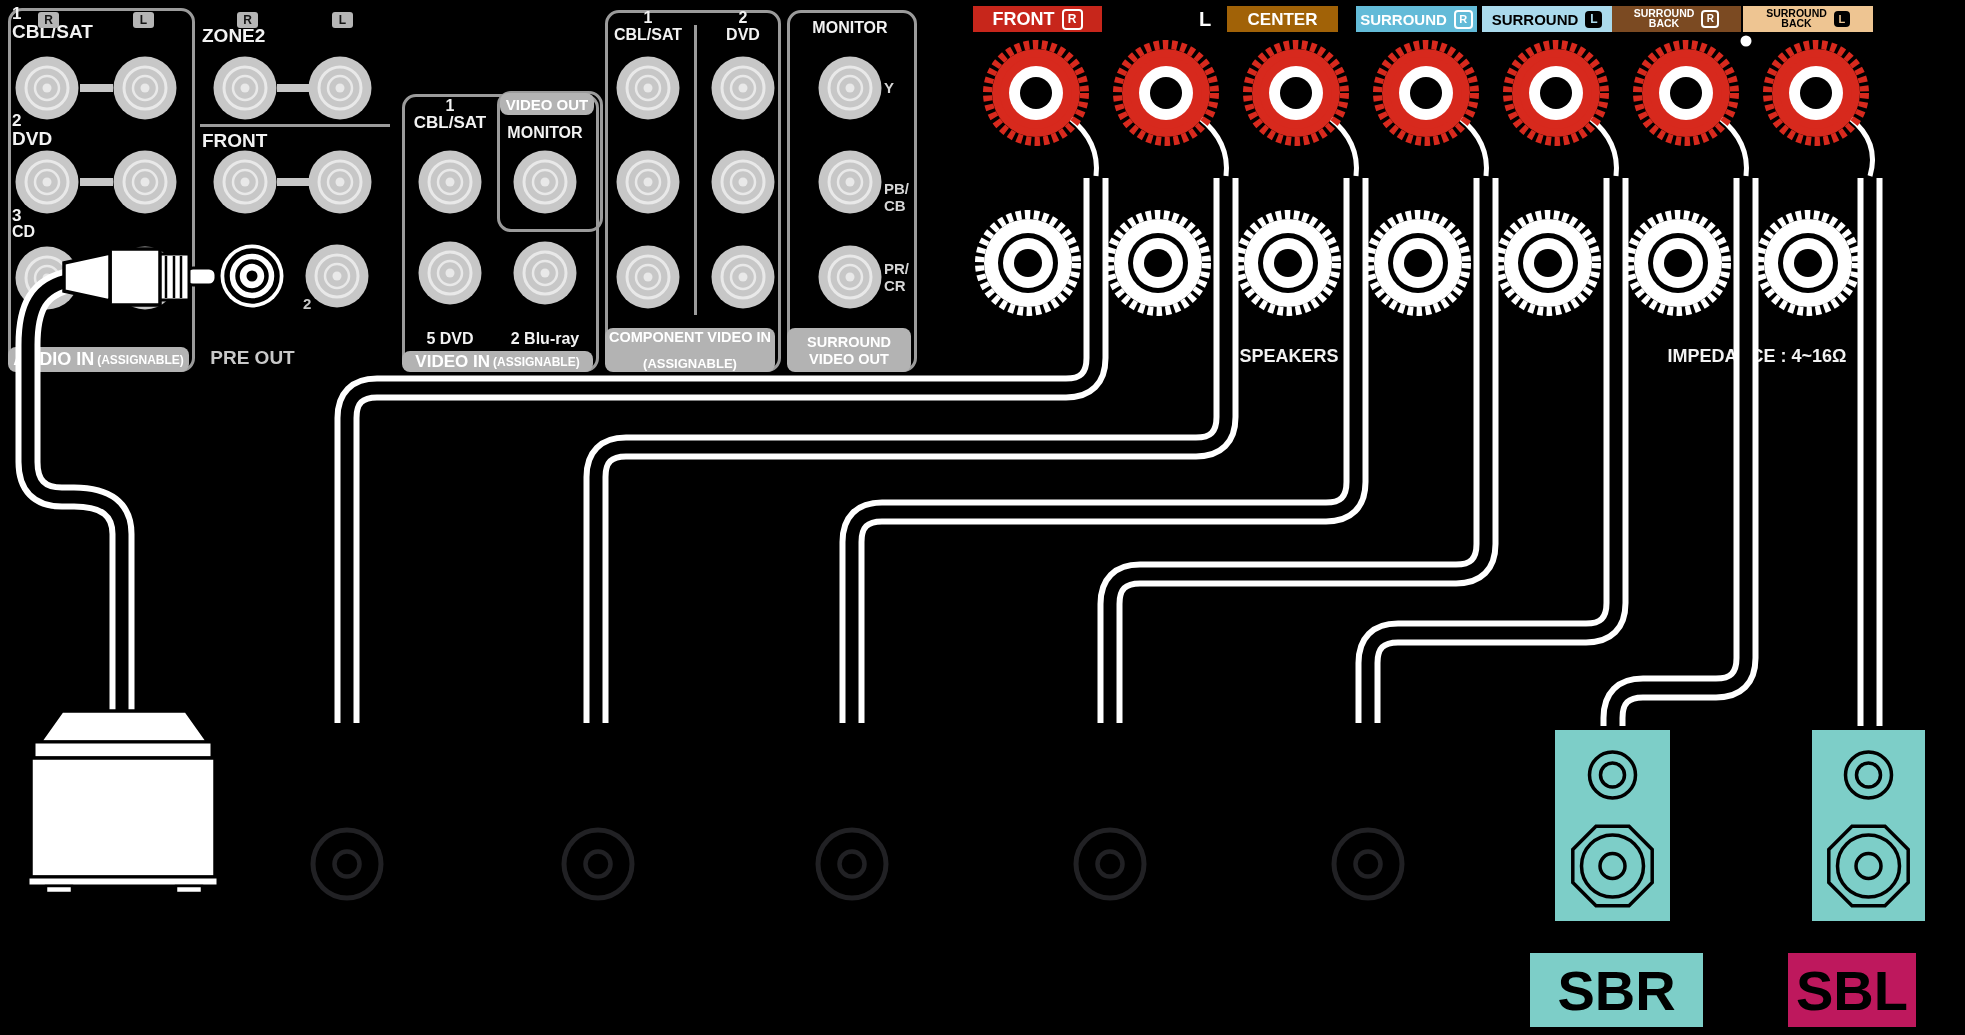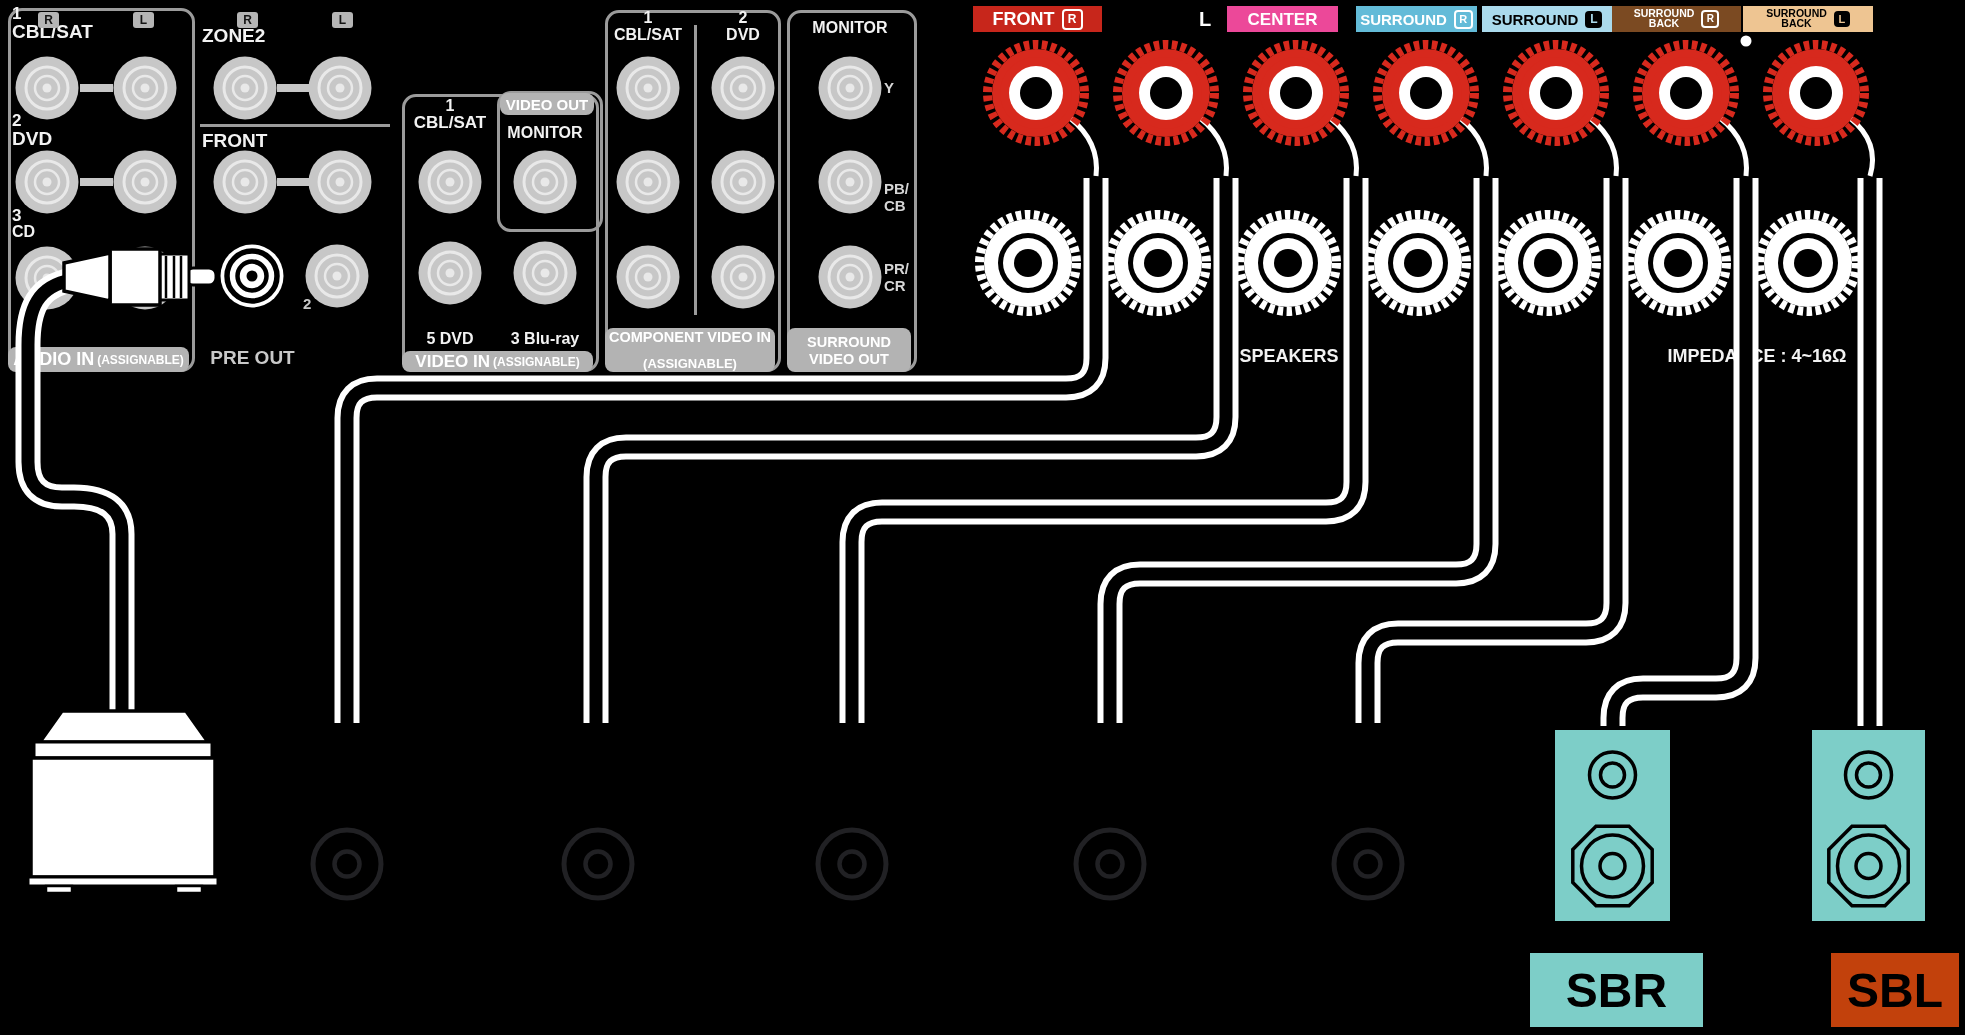--- a/index.html
+++ b/index.html
@@ -12,21 +12,21 @@
              display:flex;align-items:center;justify-content:center;gap:3px;text-align:center;}
   .badge{position:absolute;width:21px;height:16px;background:#B5B5B5;border-radius:3px;
          color:#141414;font-size:12px;display:flex;align-items:center;justify-content:center;}
   .hdr{position:absolute;top:6px;height:26px;display:flex;align-items:center;justify-content:center;
        gap:7px;line-height:1;}
   .hdr2{line-height:0.95;text-align:center;}
   .hbadge{display:flex;align-items:center;justify-content:center;border-radius:4px;}
   .divider{position:absolute;background:#9B9B9B;}
   svg{position:absolute;left:0;top:0;}
   .spklabel{position:absolute;display:flex;align-items:center;justify-content:center;
-            color:#000;font-size:48px;}
+            color:#000;font-size:56px;}
 </style>
 </head>
 <body>
 
 <div class="stage">
 
   <div class="panel" style="left:8px;top:8px;width:181px;height:358px;"></div>
   <div class="panel" style="left:402px;top:94px;width:191px;height:272px;"></div>
   <div class="panel" style="left:497px;top:91px;width:100px;height:135px;"></div>
   <div class="panel" style="left:605px;top:10px;width:170px;height:356px;"></div>
@@ -54,21 +54,21 @@
   <div class="t" style="left:303px;top:296px;font-size:15px;color:#C9C9C9;">2</div>
   <div class="t tc" style="left:180px;top:348px;width:145px;font-size:19px;color:#C9C9C9;">PRE OUT</div>
 
   <div class="t tc" style="left:410px;top:98px;width:80px;font-size:16px;">1</div>
   <div class="t tc" style="left:405px;top:114px;width:90px;font-size:17px;">CBL/SAT</div>
   <div class="footerbox" style="left:500px;top:93px;width:94px;height:22px;">
     <span style="font-size:15px;">VIDEO OUT</span>
   </div>
   <div class="t tc" style="left:500px;top:125px;width:90px;font-size:16px;">MONITOR</div>
   <div class="t tc" style="left:405px;top:331px;width:90px;font-size:16px;">5 DVD</div>
-  <div class="t tc" style="left:500px;top:331px;width:90px;font-size:16px;">3 Blu-ray</div>
+  <div class="t tc" style="left:500px;top:331px;width:90px;font-size:16px;">2 Blu-ray</div>
   <div class="footerbox" style="left:402px;top:351px;width:191px;height:21px;">
     <span style="font-size:17px;">VIDEO IN</span>
       <span style="font-size:12px;">(ASSIGNABLE)</span>
   </div>
 
   <div class="t tc" style="left:608px;top:10px;width:80px;font-size:16px;">1</div>
   <div class="t tc" style="left:605px;top:27px;width:86px;font-size:16px;">CBL/SAT</div>
   <div class="t tc" style="left:703px;top:10px;width:80px;font-size:16px;">2</div>
   <div class="t tc" style="left:703px;top:27px;width:80px;font-size:16px;">DVD</div>
   <div class="footerbox" style="left:605px;top:328px;width:170px;height:44px;flex-direction:column;gap:11px;">
@@ -91,21 +91,21 @@
     <span style="font-size:14.5px;">VIDEO OUT</span>
   </div>
 
   <div class="hdr" id="hdr-front-r" style="left: 973px; width: 129px; color: rgb(255, 255, 255); font-size: 18px; background: rgb(199, 38, 27);">
     <span>FRONT</span>
     <span class="hbadge" style="width:17px;height:17px;border:2.5px solid #fff;font-size:12px;">R</span>
   </div>
   <div class="hdr" style="left:1190px;width:30px;color:#fff;font-size:20px;">
     <span>L</span>
   </div>
-  <div class="hdr" id="hdr-center" style="left: 1227px; width: 111px; color: rgb(255, 255, 255); font-size: 17px; background: #ec4899;">
+  <div class="hdr" id="hdr-center" style="left: 1227px; width: 111px; color: rgb(255, 255, 255); font-size: 17px; background: #a16207;">
     <span>CENTER</span>
   </div>
   <div class="hdr" id="hdr-surround-r" style="left: 1356px; width: 121px; color: rgb(255, 255, 255); font-size: 15px; background: rgb(99, 187, 216);">
     <span>SURROUND</span>
     <span class="hbadge" style="width:15px;height:15px;border:2px solid #fff;font-size:11px;">R</span>
   </div>
   <div class="hdr" id="hdr-surround-l" style="left: 1482px; width: 130px; color: rgb(0, 0, 0); font-size: 15px; background: rgb(170, 218, 236);">
     <span>SURROUND</span>
     <span class="hbadge" id="badge-surround-l" style="width: 17px; height: 17px; background: rgb(0, 0, 0); font-size: 12px; color: rgb(170, 218, 236);">L</span>
   </div>
@@ -121,21 +121,21 @@
       <span>SURROUND</span><br>
       <span>BACK</span>
     </span>
     <span class="hbadge" id="badge-sb-l" style="width: 16px; height: 16px; background: rgb(0, 0, 0); font-size: 11px; color: rgb(238, 197, 146);">L</span>
   </div>
 
   <div class="t tc" style="left:1214px;top:347px;width:150px;font-size:18px;">SPEAKERS</div>
   <div class="t tc" style="left:1647px;top:347px;width:220px;font-size:18px;">IMPEDANCE : 4~16Ω</div>
 
   <div class="spklabel" id="lbl-sbr" style="left: 1530px; top: 953px; width: 173px; height: 74px; background: rgb(125, 206, 200);">SBR</div>
-  <div class="spklabel" id="lbl-sbl" style="left: 1788px; top: 953px; width: 128px; height: 74px; background: #c2410c; margin-left: 43px;">SBL</div>
+  <div class="spklabel" id="lbl-sbl" style="left: 1788px; top: 953px; width: 128px; height: 74px; background: #be185d;">SBL</div>
 
   <svg id="gfx" width="1965" height="1035" viewBox="0 0 1965 1035">
       <g>
         <rect x="80" y="84" width="33" height="8" fill="#C7C7C7"></rect>
         <rect x="80" y="178" width="33" height="8" fill="#C7C7C7"></rect>
         <rect x="277" y="84" width="32" height="8" fill="#C7C7C7"></rect>
         <rect x="277" y="178" width="32" height="8" fill="#C7C7C7"></rect>
       </g>
       <g>
         <g>

